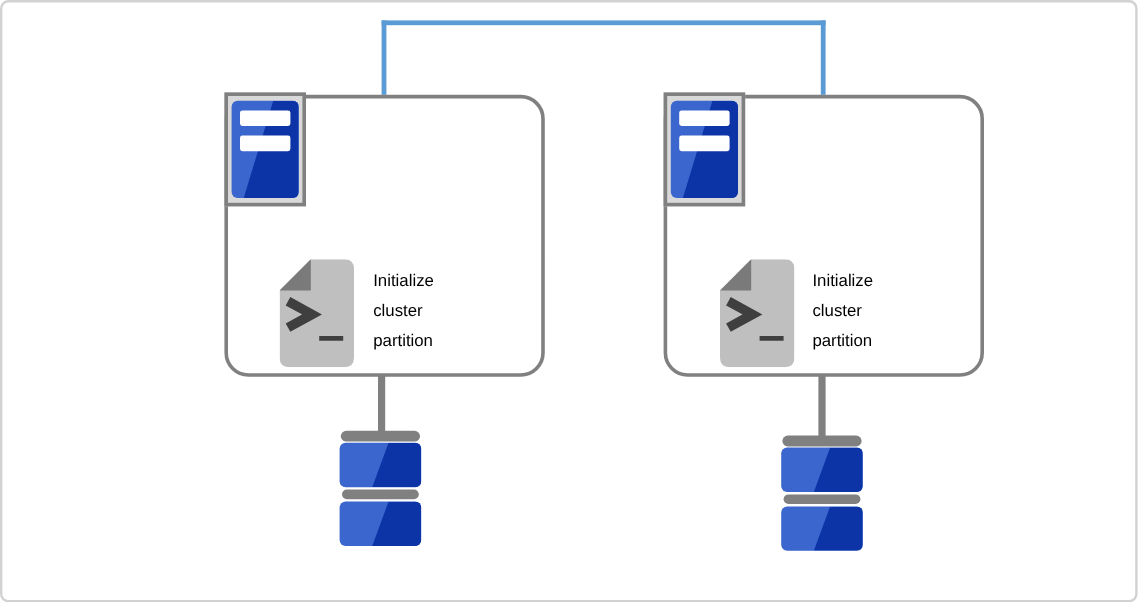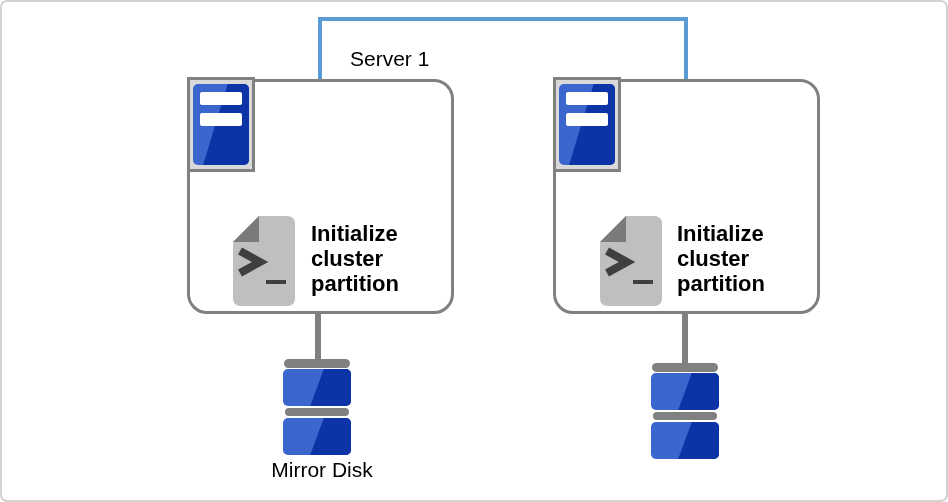--- a/index.html
+++ b/index.html
@@ -47,22 +47,22 @@
   }
   .tower-bar{
     position:absolute;left:7px;width:42px;height:13px;border-radius:2px;background:#ffffff;
   }
   .tower-bar.b1{top:8px;} .tower-bar.b2{top:29px;}
   
   .script-icon{position:absolute;width:62px;height:90px;}
   .script-icon svg{display:block;width:100%;height:100%;}
   
   .action-label{
-    position:absolute;font-size:22px;line-height:25px;color:var(--c-text);
-    white-space:pre-line;width:140px;font-weight:bold;
+    position:absolute;font-size:14px;line-height:25px;color:var(--c-text);
+    white-space:pre-line;width:140px;
   }
   
   .stub{position:absolute;width:6px;background:var(--c-gray);}
   
   .disk-cap{position:absolute;width:66px;height:9px;border-radius:4.5px;background:var(--c-gray);}
   .disk-sep{position:absolute;width:64px;height:8px;border-radius:4px;background:var(--c-gray);}
   .platter{
     position:absolute;width:68px;height:37px;border-radius:5px;
     background:var(--c-blue-light);overflow:hidden;
   }
@@ -77,21 +77,20 @@
 </style>
 </head>
 <body>
 
 <div class="canvas">
 
   <div class="link-seg" style="left:316px;top:15px;width:4px;height:62px;"></div>
   <div class="link-seg" style="left:316px;top:15px;width:370px;height:4px;"></div>
   <div class="link-seg" style="left:682px;top:15px;width:4px;height:62px;"></div>
 
-  <div class="server-label" style="left:348px;top:45px;">Server 1</div>
 
   <div class="server-box" style="left:185px;top:77px;"></div>
 
   <div class="icon-frame" style="left:185px;top:75px;"></div>
   <div class="tower" style="left:191px;top:82px;">
     <div class="tower-dark"></div>
     <div class="tower-bar b1"></div>
     <div class="tower-bar b2"></div>
   </div>
 
@@ -114,21 +113,20 @@
     <div class="disk-cap" style="left:282px;top:357px;"></div>
     <div class="platter" style="left:281px;top:367px;">
       <div class="platter-dark"></div>
     </div>
     <div class="disk-sep" style="left:283px;top:406px;"></div>
     <div class="platter" style="left:281px;top:416px;">
       <div class="platter-dark"></div>
     </div>
   </div>
 
-  <div class="mirror-label" style="left:250px;top:456px;">Mirror Disk</div>
 
 
   <div class="server-box" style="left:551px;top:77px;"></div>
 
   <div class="icon-frame" style="left:551px;top:75px;"></div>
   <div class="tower" style="left:557px;top:82px;">
     <div class="tower-dark"></div>
     <div class="tower-bar b1"></div>
     <div class="tower-bar b2"></div>
   </div>

